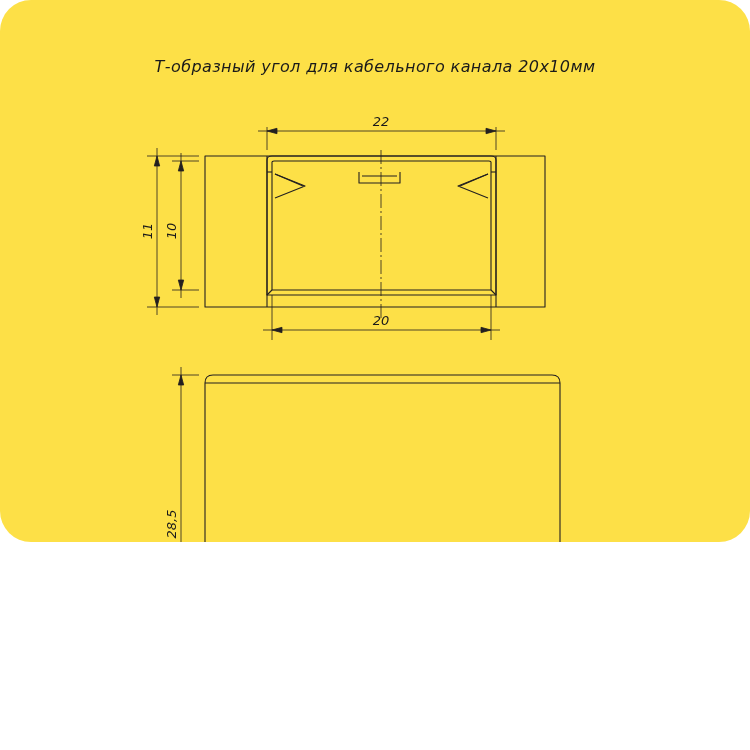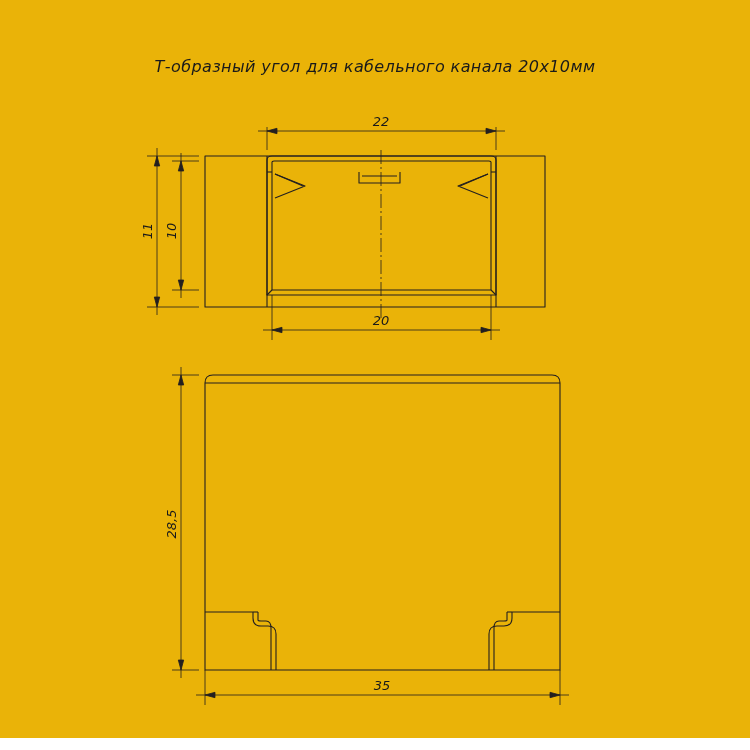--- a/index.html
+++ b/index.html
@@ -6,23 +6,24 @@
     margin: 0;
     padding: 0;
     background: #ffffff;
   }
   body {
     font-family: "DejaVu Sans", sans-serif;
   }
   #sheet {
     position: relative;
     width: 750px;
-    height: 738px;
-    background: #eab308;
+    height: 542px;
+    background: #fde047;
     overflow: hidden;
+    border-radius: 31px;
   }
   #title {
     position: absolute;
     left: 0;
     top: 57px;
     width: 750px;
     text-align: center;
     font-family: "DejaVu Sans", sans-serif;
     font-style: italic;
     font-size: 16px;

